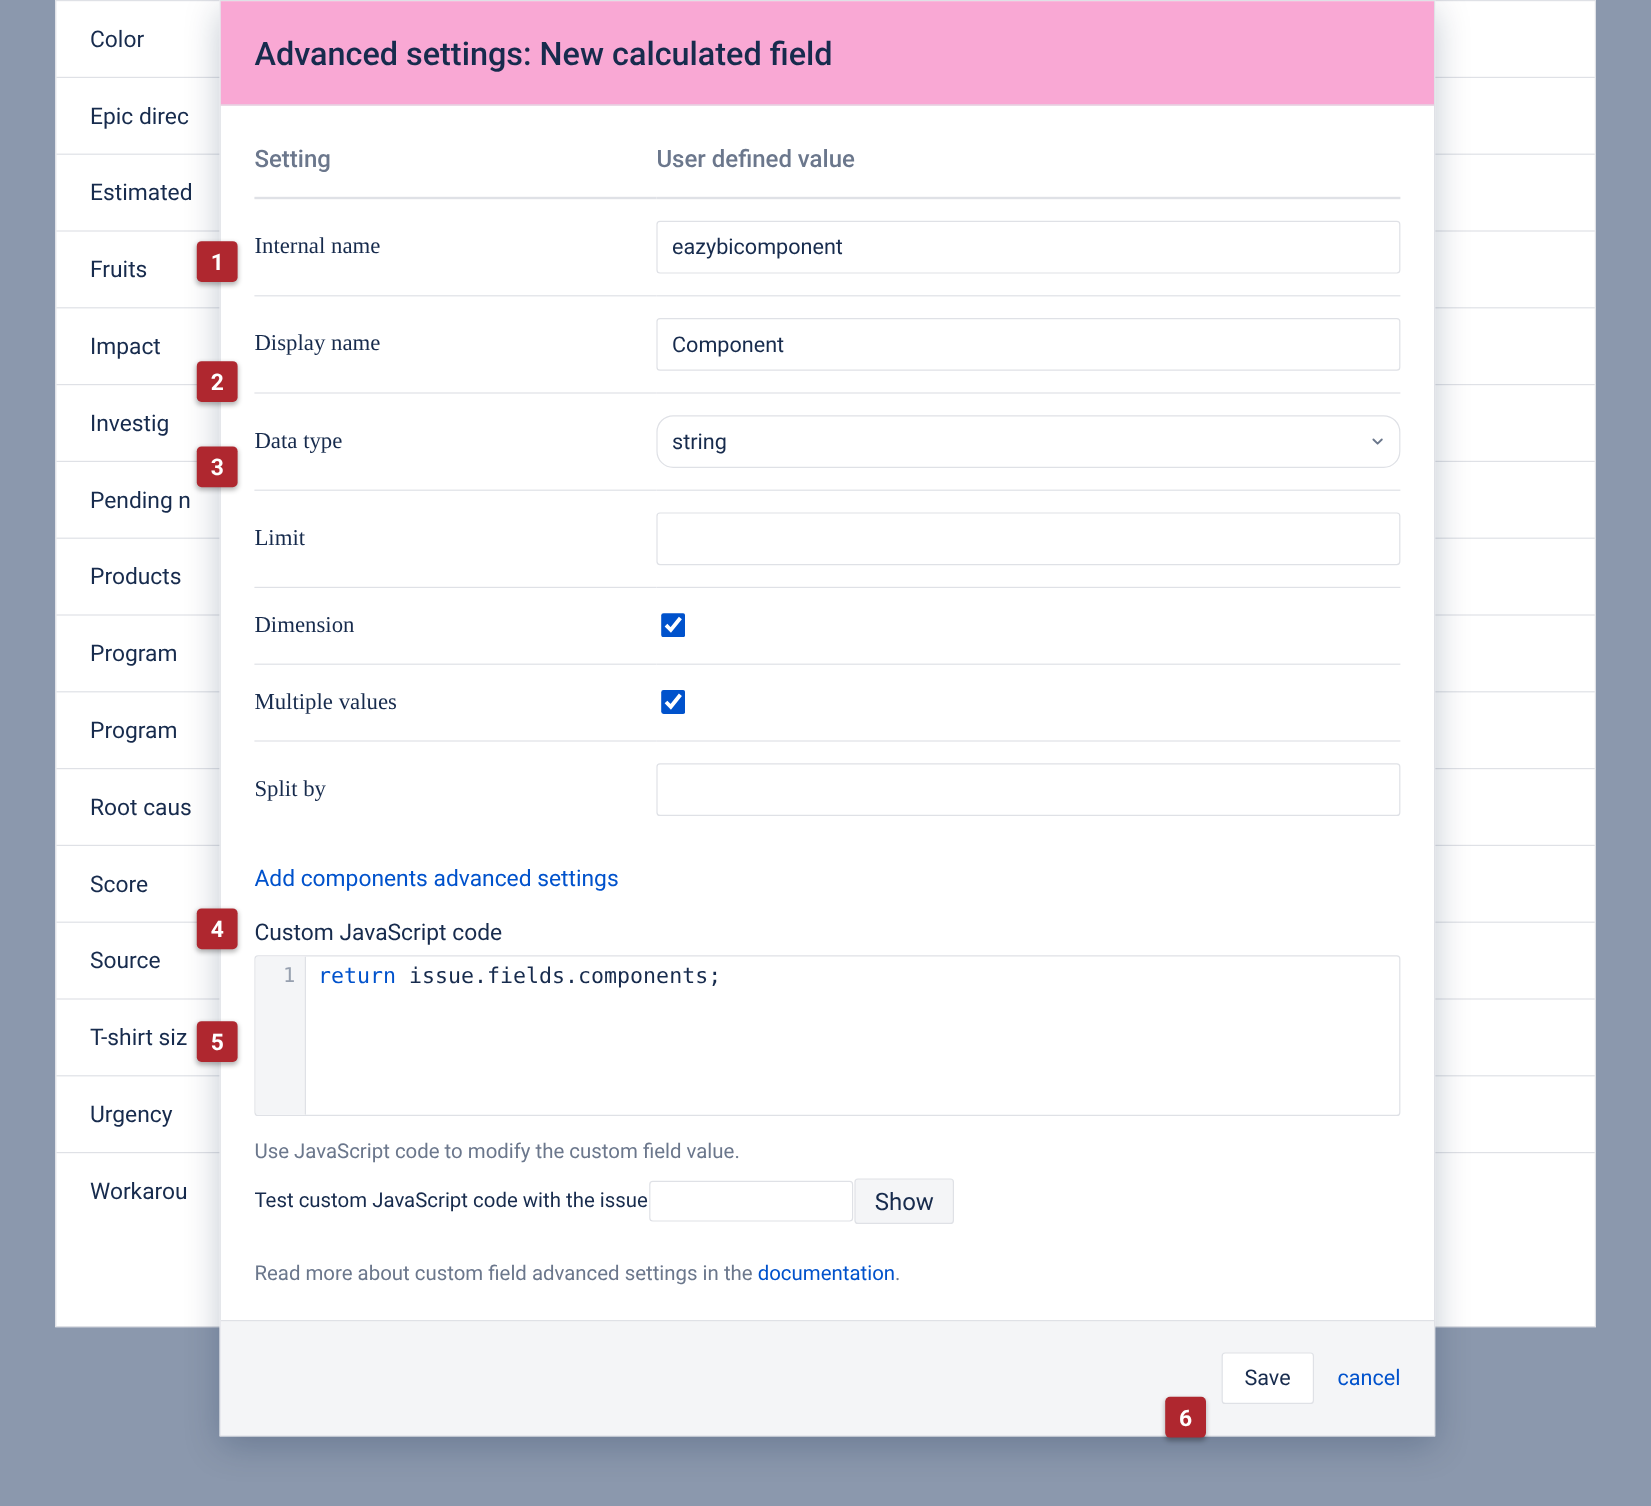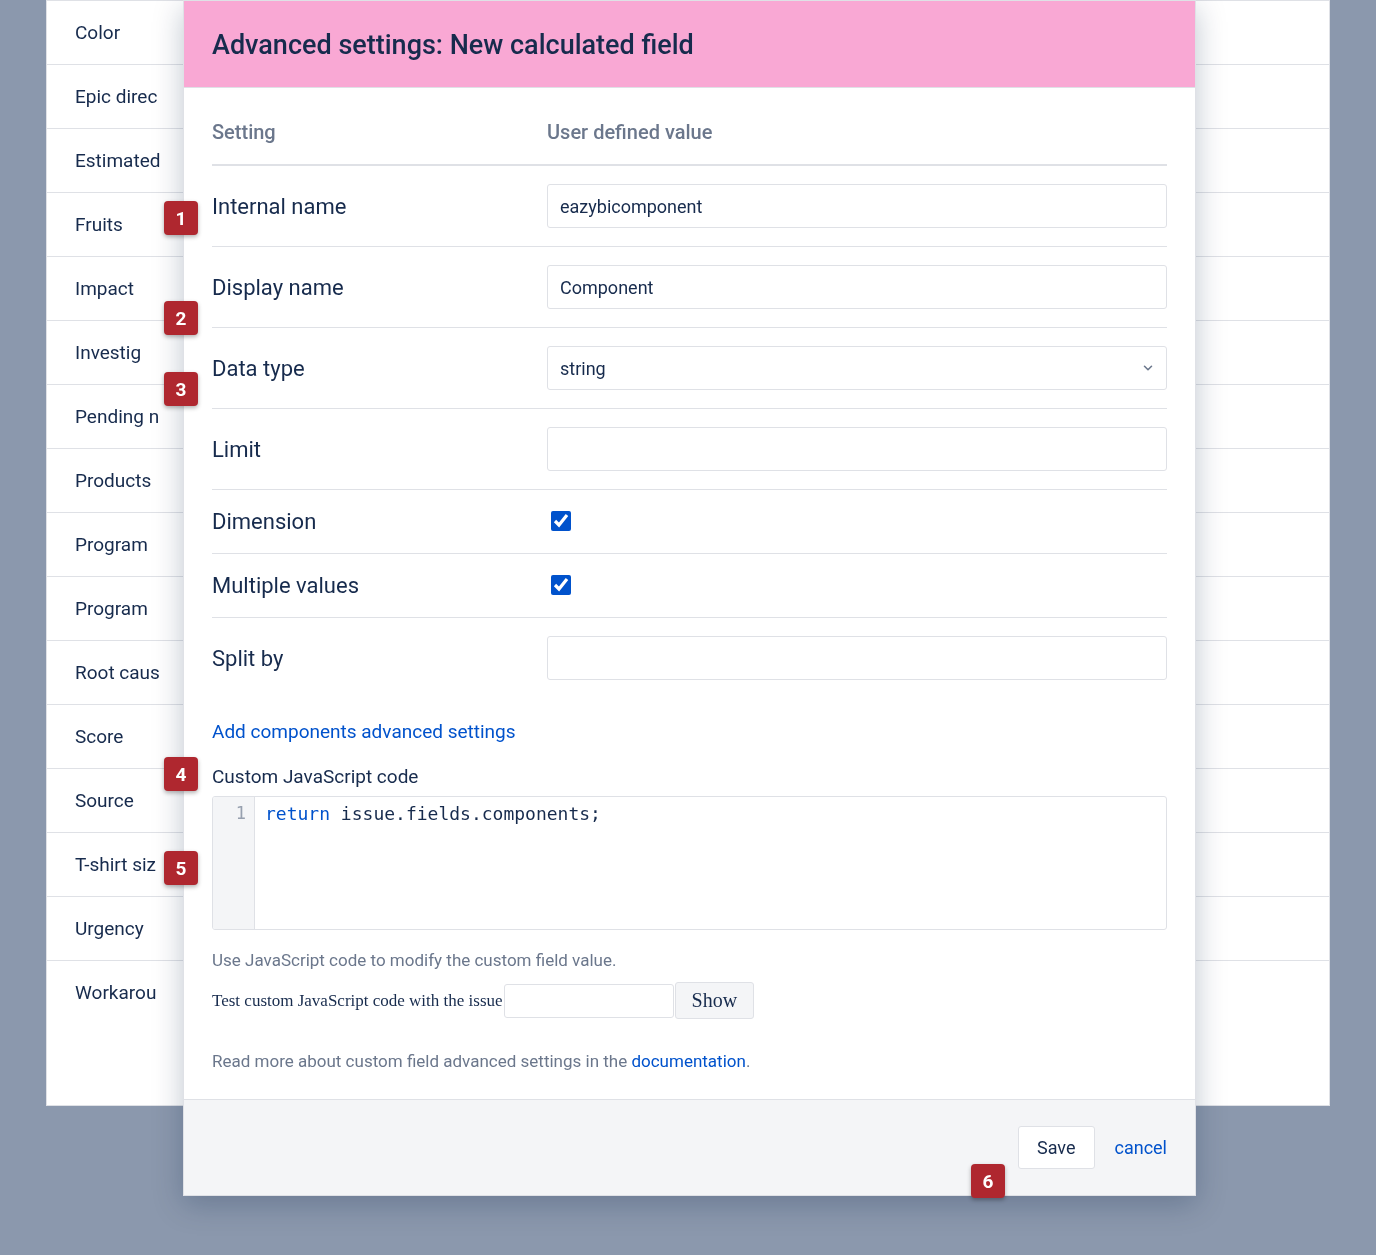--- a/index.html
+++ b/index.html
@@ -68,22 +68,23 @@
     border-bottom: 2px solid #dfe1e6;
   }
   .settings-table th.col-setting { width: 335px; }
   .settings-table td {
     padding: 18px 0;
     border-bottom: 1px solid #dfe1e6;
     vertical-align: middle;
   }
   .settings-table tr.no-border td { border-bottom: none; }
   .settings-table td.label {
-    font-size: 22px;
-    color: #172b4d;
+    font-size: 19px;
+    color: #172b4d;
+    font-family: Liberation Serif, serif;
   }
   .text-input {
     width: 100%;
     height: 44px;
     border: 1px solid #dfe1e6;
     border-radius: 3px;
     padding: 0 12px;
     font-size: 18px;
     color: #172b4d;
     font-family: inherit;
@@ -91,21 +92,21 @@
   }
 
   .select-wrap {
     position: relative;
     width: 100%;
   }
   .select {
     width: 100%;
     height: 44px;
     border: 1px solid #dfe1e6;
-    border-radius: 3px;
+    border-radius: 14px;
     padding: 0 36px 0 12px;
     font-size: 18px;
     color: #172b4d;
     font-family: inherit;
     background: #fff;
     appearance: none;
     cursor: pointer;
   }
   .select-chevron {
     position: absolute;
@@ -167,21 +168,20 @@
     color: #6b778c;
     font-size: 17px;
   }
   .test-row {
     margin-top: 12px;
     display: flex;
     align-items: center;
     gap: 1px;
     color: #172b4d;
     font-size: 17px;
-    font-family: Liberation Serif, serif;
   }
   .test-input {
     width: 170px;
     height: 34px;
     border: 1px solid #dfe1e6;
     border-radius: 3px;
     padding: 0 8px;
     font-size: 16px;
     font-family: inherit;
     background: #fff;

